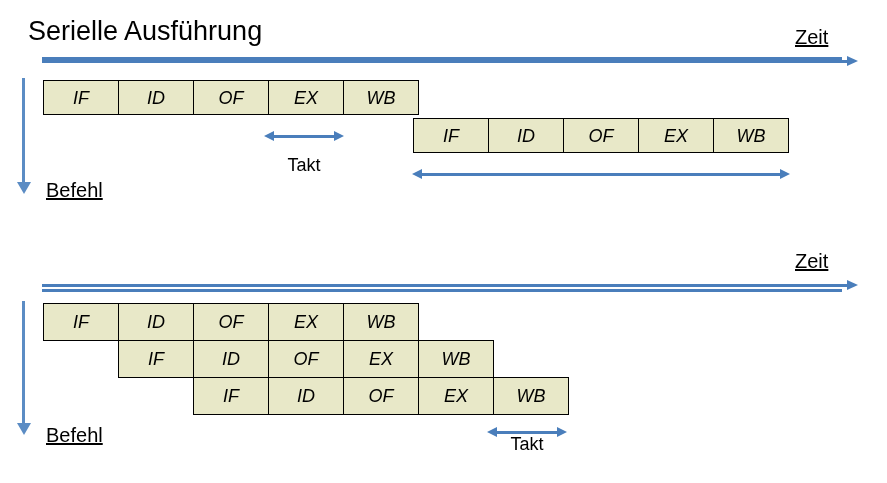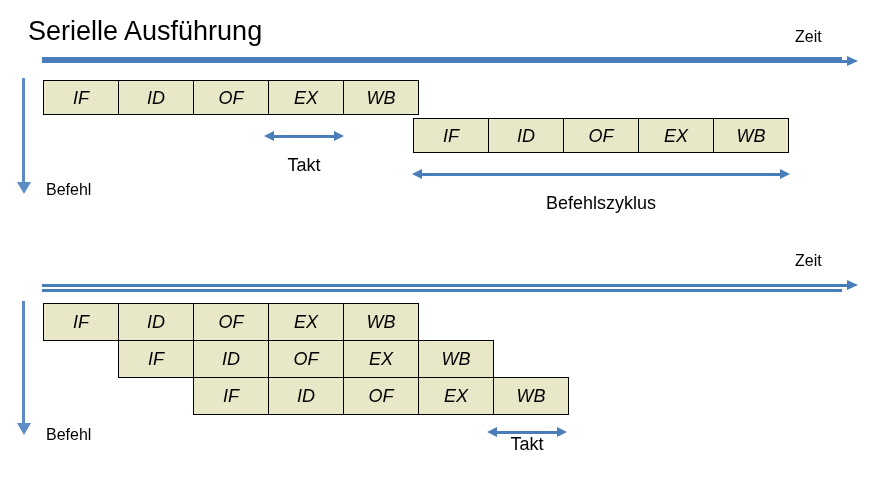--- a/index.html
+++ b/index.html
@@ -52,23 +52,24 @@
     position: absolute;
     top: 0px;
     width: 0;
     height: 0;
     border-top: 5.5px solid transparent;
     border-bottom: 5.5px solid transparent;
     border-left: 11px solid #4a7ebb;
   }
   .axis-label {
     position: absolute;
-    font-size: 16px;
+    font-size: 20px;
     line-height: 20px;
     white-space: nowrap;
+    text-decoration: underline;
   }
 
   
   .vaxis {
     position: absolute;
     width: 14px;
   }
   .vaxis .shaft {
     position: absolute;
     left: 5px;
@@ -171,21 +172,20 @@
     <div class="head-l"></div>
     <div class="head-r"></div>
   </div>
   <div class="measure-label" style="left:264px; top:155px; width:80px;">Takt</div>
 
   <div class="measure" style="left:412px; top:169px; width:378px;">
     <div class="shaft"></div>
     <div class="head-l"></div>
     <div class="head-r"></div>
   </div>
-  <div class="measure-label" style="left:412px; top:193px; width:378px;">Befehlszyklus</div>
 
   <div class="title-rule" style="left:42px; top:289px; width:800px;"></div>
 
   <div class="axis-label" style="left:795px; top:251px;">Zeit</div>
   <div class="time-axis" style="left:42px; top:280px; width:816px;">
     <div class="shaft" style="width:806px;"></div>
     <div class="head" style="left:805px;"></div>
   </div>
 
   <div class="vaxis" style="left:17px; top:301px; height:134px;">

